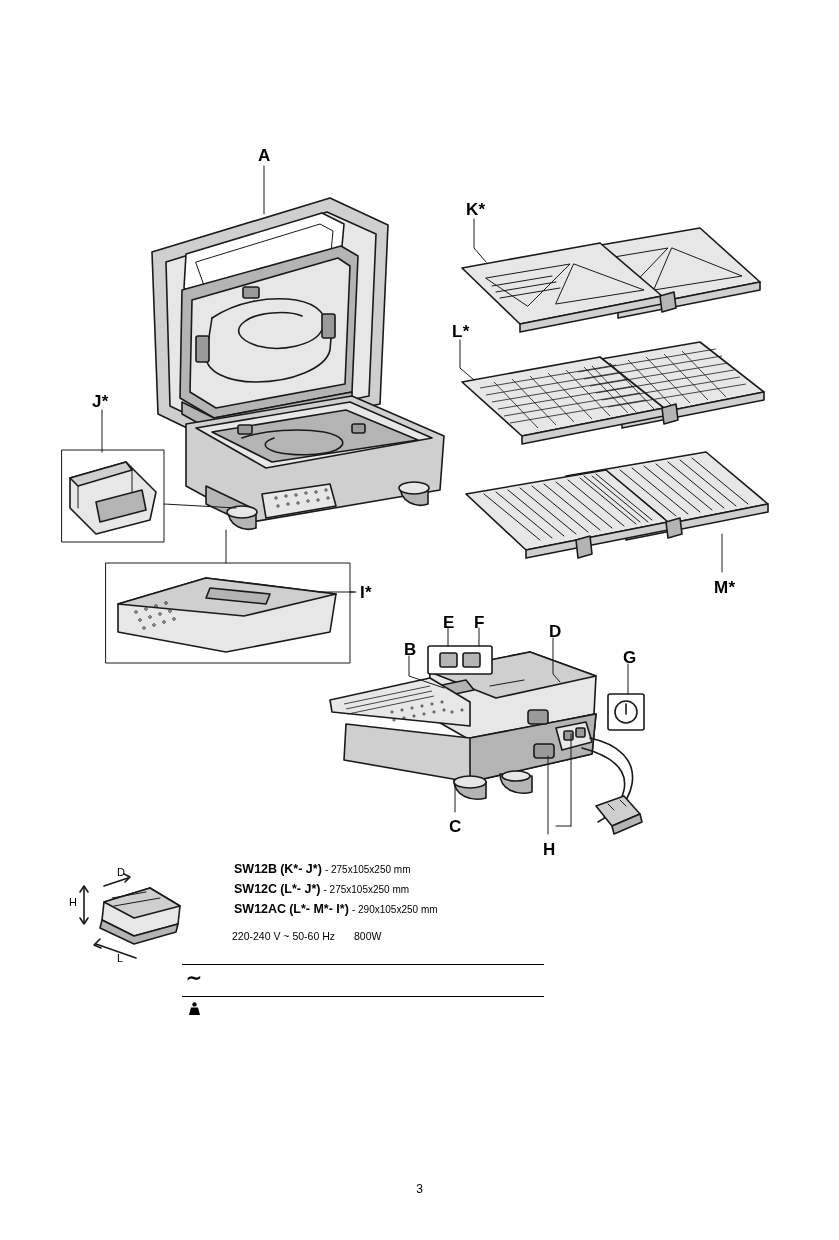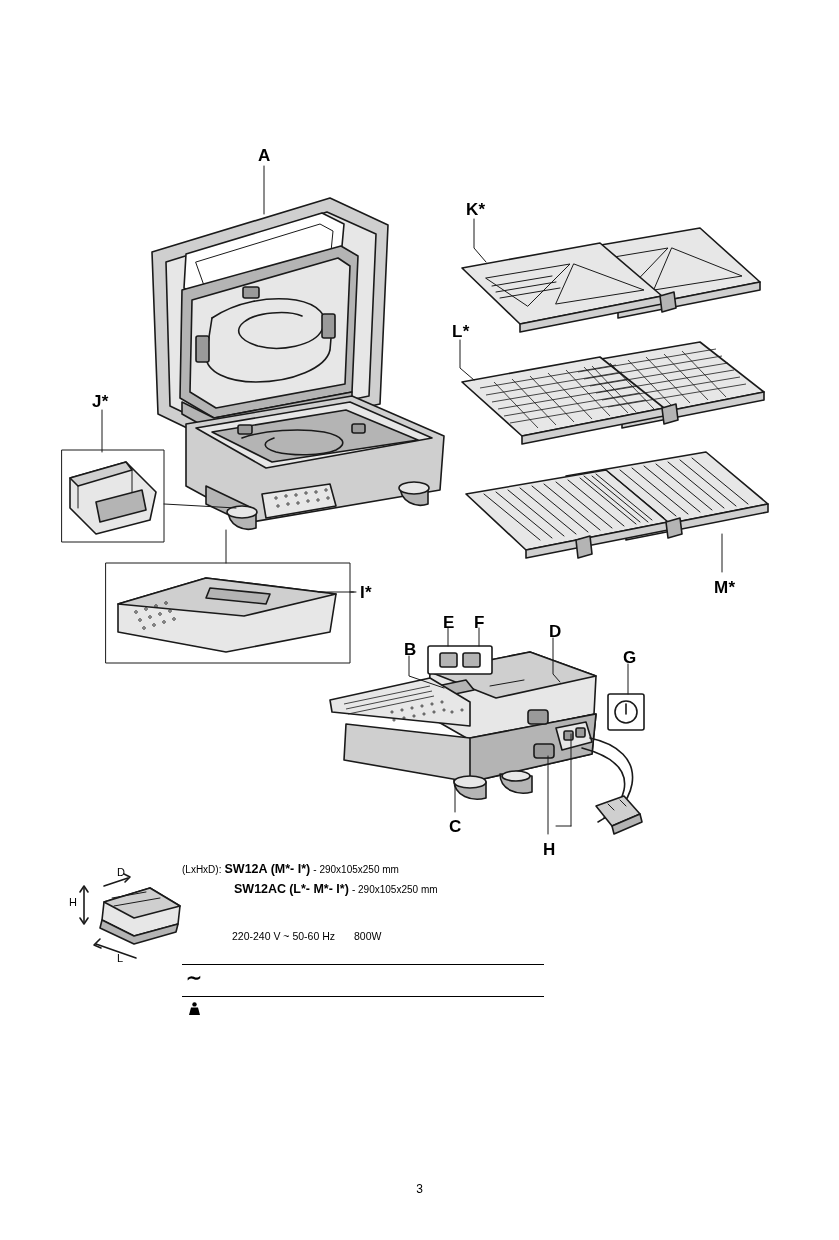--- a/index.html
+++ b/index.html
@@ -381,28 +381,32 @@
   <div class="lbl" style="left:623px; top:648px;">G</div>
   <div class="lbl" style="left:449px; top:817px;">C</div>
   <div class="lbl" style="left:543px; top:840px;">H</div>
 
   <div class="mini-dim" style="left:117px; top:866px;">D</div>
   <div class="mini-dim" style="left:69px;  top:896px;">H</div>
   <div class="mini-dim" style="left:117px; top:952px;">L</div>
 
   <div class="spec">
 
-    <div class="spec-row">
-      <span class="spec-prefix">(LxHxD):</span>
-      <span class="model">SW12A</span>
-      <span class="model">(M*- I*)</span>
-      <span class="dims">- 290x105x250 mm</span>
+
+    <div class="spec-row" style="padding-left:52px;">
+      <span class="model">SW12B</span>
+      <span class="model">(K*- J*)</span>
+      <span class="dims">- 275x105x250 mm</span>
     </div>
 
-
+    <div class="spec-row" style="padding-left:52px;">
+      <span class="model">SW12C</span>
+      <span class="model">(L*- J*)</span>
+      <span class="dims">- 275x105x250 mm</span>
+    </div>
 
     <div class="spec-row" style="padding-left:52px;">
       <span class="model">SW12AC</span>
       <span class="model">(L*- M*- I*)</span>
       <span class="dims">- 290x105x250 mm</span>
     </div>
 
   </div>
 
   <div class="rule" style="top:964px;"></div>

